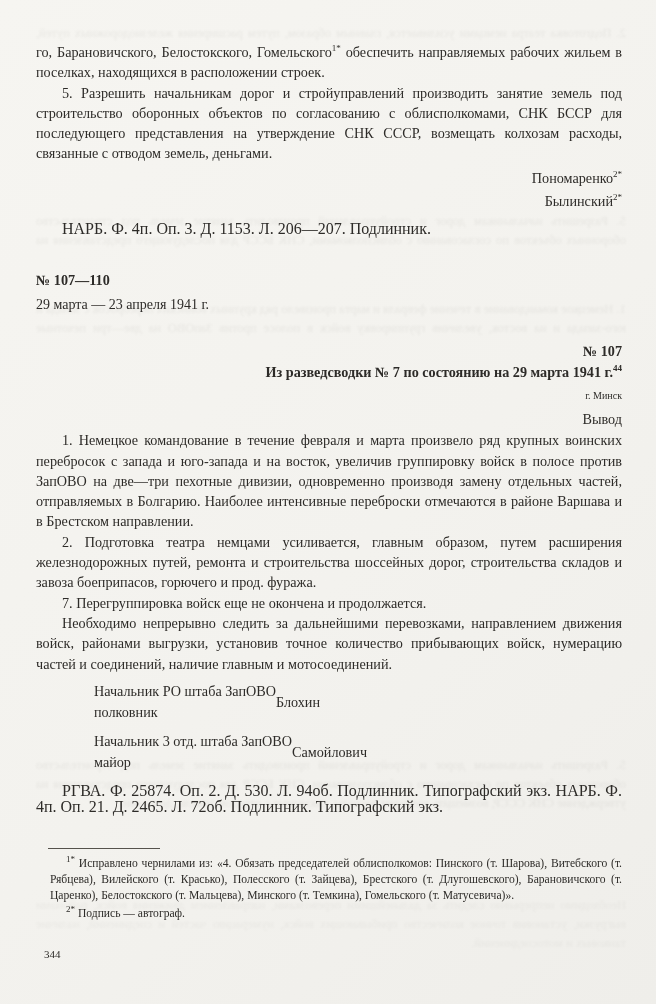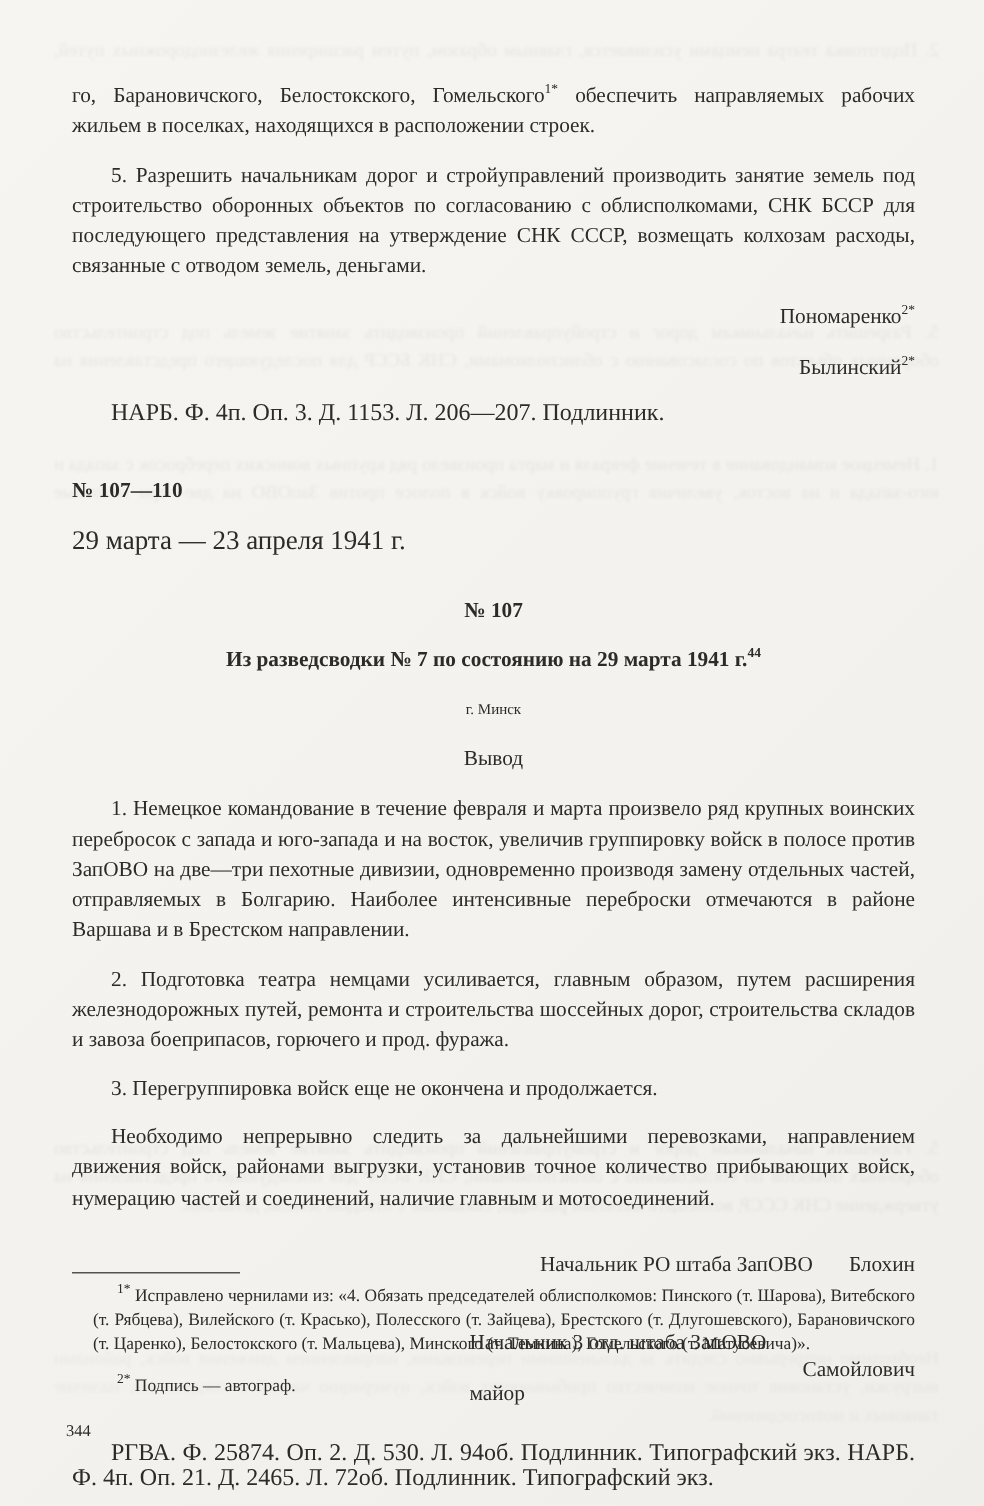--- a/index.html
+++ b/index.html
@@ -24,37 +24,37 @@
     z-index:1;
     pointer-events:none;
     overflow:hidden;
   }
   .content {
     position:absolute; inset:0;
     padding:42px 34px 0 36px;
     box-sizing:border-box;
     z-index:2;
   }
-  p { margin:12px; font-size:14.2px; line-height:20.3px; text-align:justify; }
+  p { margin:0; font-size:14.2px; line-height:20.3px; text-align:justify; }
   .indent { text-indent:26px; }
   sup { font-size:9px; line-height:0; vertical-align:super; }
   .sig-right { text-align:right; margin-top:3px; line-height:22px; }
   .archive { font-size:16px; line-height:16.5px; text-indent:26px; margin-top:9px; }
   .bold { font-weight:bold; }
   .section-head { margin-top:33px; }
   .section-head p { text-align:left; line-height:21px; }
-  .date-right { text-align:right; font-size:18px; margin-top:3px; }
+  .date-right { text-align:right; font-size:14px; margin-top:3px; }
   .doc { margin-top:26px; }
-  .doc-head p { text-align:center; line-height:21px; }
+  .doc-head p { text-align:right; line-height:21px; }
   .place { font-size:10px; margin-top:2px; text-align:left; }
   .secret { text-align:right; letter-spacing:5px; font-size:13px; margin-top:6px; }
   .center-sub { text-align:center; margin-top:3px; }
   .body-par { margin-top:0; }
   .sig-row {
-    display:flex; justify-content:flex-end; align-items:center;
+    display:flex; justify-content:flex-start; align-items:center;
     margin-top:7px; padding-left:58px;
   }
   .sig-row .pos p { text-align:left; line-height:21.5px; }
   .sig-row .name { white-space:nowrap; }
   .footnotes { position:absolute; left:36px; right:34px; top:848px; z-index:2; }
   .fn-rule { width:112px; height:1px; background:#55524c; margin:0 0 7px 12px; }
   .fn { font-size:11.6px; line-height:16px; text-align:justify; padding-left:14px; text-indent:16px; margin-top:2px; }
   .page-number {
     position:absolute; left:44px; top:948px;
     font-size:11px; z-index:2;
@@ -91,26 +91,27 @@
     <div class="doc">
       <div class="doc-head">
         <p class="bold">№ 107</p>
         <p class="bold"><span>Из разведсводки № 7 по состоянию на 29 марта 1941 г.</span><sup>44</sup></p>
         <p class="place">г. Минск</p>
         <p class="center-sub">Вывод</p>
       </div>
 
       <p class="indent body-par">1. Немецкое командование в течение февраля и марта произвело ряд крупных воинских перебросок с запада и юго-запада и на восток, увеличив группировку войск в полосе против ЗапОВО на две—три пехотные дивизии, одновременно производя замену отдельных частей, отправляемых в Болгарию. Наиболее интенсивные переброски отмечаются в районе Варшава и в Брестском направлении.</p>
       <p class="indent body-par">2. Подготовка театра немцами усиливается, главным образом, путем расширения железнодорожных путей, ремонта и строительства шоссейных дорог, строительства складов и завоза боеприпасов, горючего и прод. фуража.</p>
-      <p class="indent body-par">3. Перегруппировка войск еще не окончена и продолжается.</p>
+      <p class="indent body-par">7. Перегруппировка войск еще не окончена и продолжается.</p>
       <p class="indent body-par">Необходимо непрерывно следить за дальнейшими перевозками, направлением движения войск, районами выгрузки, установив точное количество прибывающих войск, нумерацию частей и соединений, наличие главным и мотосоединений.</p>
 
       <div class="sig-row">
         <div class="pos">
           <p>Начальник РО штаба ЗапОВО</p>
+          <p>полковник</p>
         </div>
         <p class="name">Блохин</p>
       </div>
 
       <div class="sig-row">
         <div class="pos">
           <p>Начальник 3 отд. штаба ЗапОВО</p>
           <p>майор</p>
         </div>
         <p class="name">Самойлович</p>

